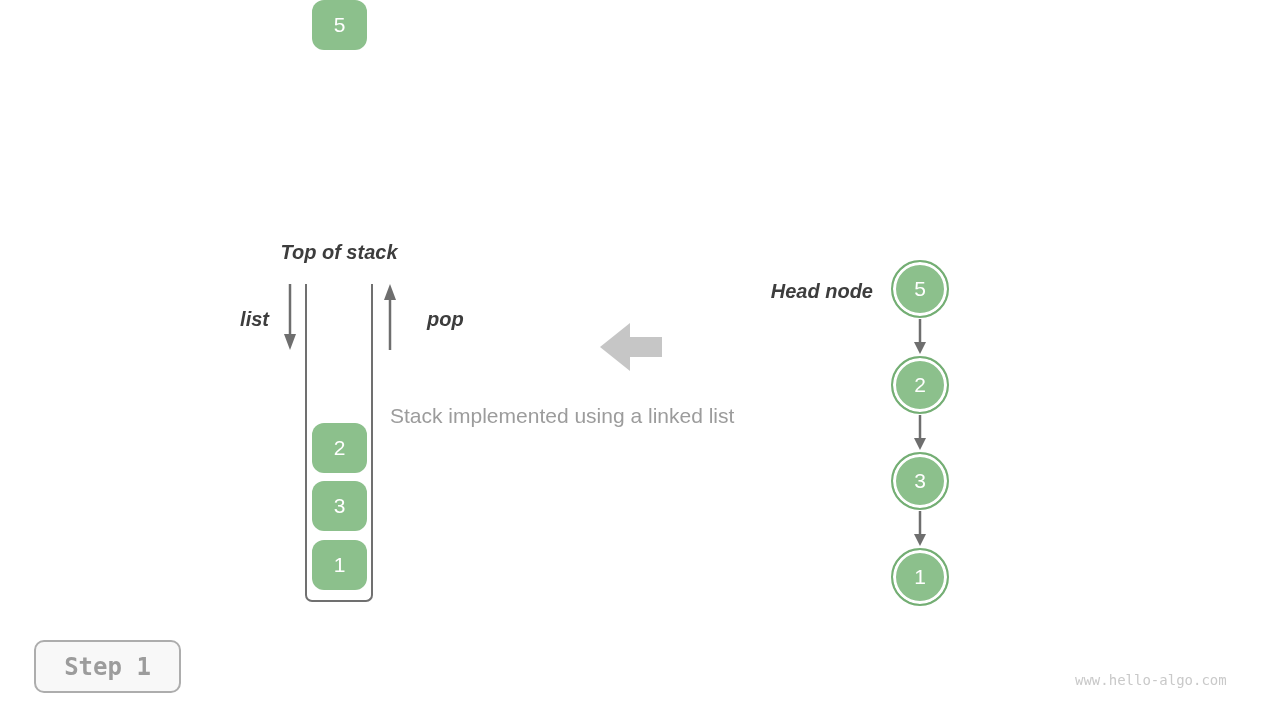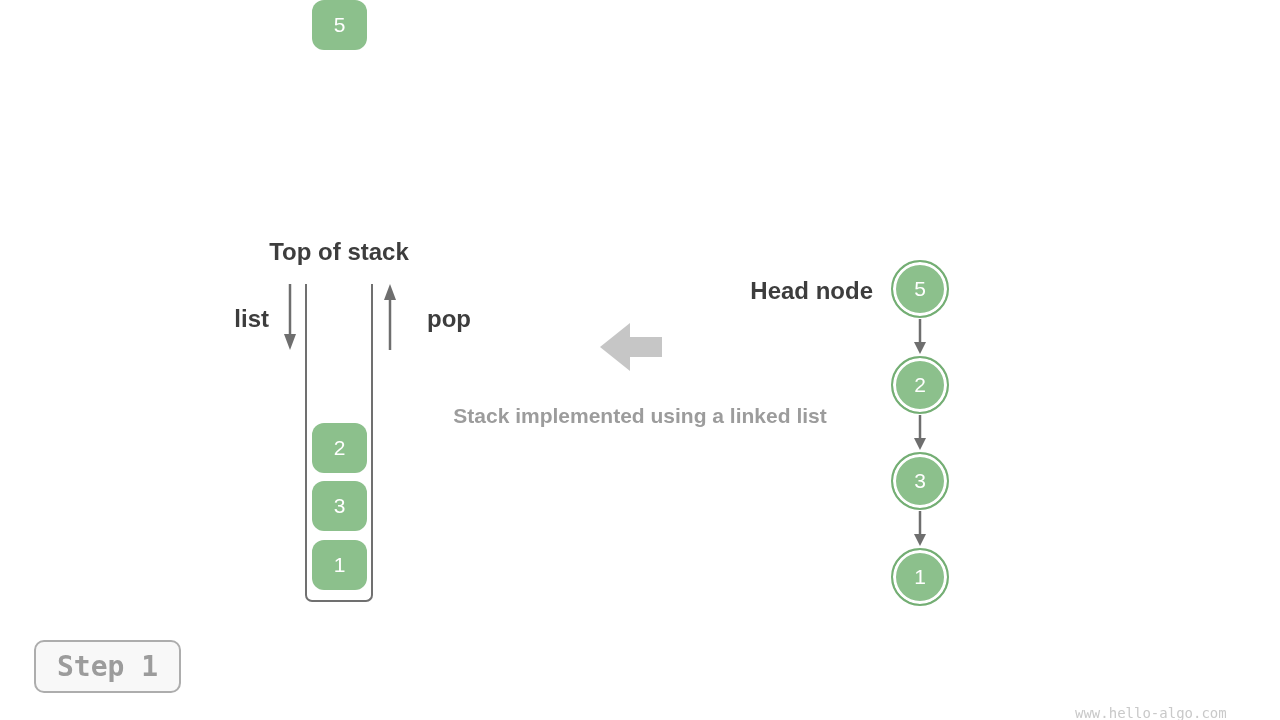--- a/index.html
+++ b/index.html
@@ -1,22 +1,23 @@
 <!DOCTYPE html>
 <html style="--text-dark: #3D3D3D; --node-green: #8CC08C; --node-ring: #74AE74; --cell-text: #FFFFFF; --wall-gray: #707070; --arrow-gray: #6E6E6E; --big-arrow-gray: #C6C6C6; --caption-gray: #9C9C9C; --badge-bg: #F8F8F8; --badge-border: #ADADAD; --badge-text: #9C9C9C; --watermark-gray: #C9C9C9;"><head>
 <meta charset="utf-8">
 <style>
   html,body{margin:0;padding:0;background:#ffffff;}
   .canvas{
     position:relative;width:1280px;height:720px;background:#ffffff;
     font-family:"Liberation Sans", sans-serif;overflow:hidden;
   }
   .label{
-    position:absolute;font-size:24px;font-weight:bold;color:var(--text-dark);
+    position:absolute;font-size:20px;font-weight:bold;color:var(--text-dark);
     line-height:26px;
+    font-style:italic;
   }
   .center{text-align:center;}
   .right{text-align:right;}
 
   
   .stack-container{
     position:absolute;left:305px;top:284px;width:68px;height:318px;
     box-sizing:border-box;
     border-left:2px solid var(--wall-gray);
     border-right:2px solid var(--wall-gray);
@@ -33,22 +34,22 @@
   .cell-2{top:423px;}
   .cell-3{top:481px;}
   .cell-4{top:540px;}
 
   .arrow-svg{position:absolute;}
   .arrow-line{stroke:var(--arrow-gray);stroke-width:2.5;}
   .arrow-head{fill:var(--arrow-gray);}
   .big-arrow{fill:var(--big-arrow-gray);}
 
   .caption{
-    position:absolute;left:390px;top:404px;width:500px;text-align:center;
-    font-size:21px;color:var(--caption-gray);font-weight:bold;
+    position:absolute;left:390px;top:404px;width:500px;
+    font-size:21px;color:var(--caption-gray);
   }
 
   .list-node{
     position:absolute;left:891px;width:58px;height:58px;box-sizing:border-box;
     background:var(--node-green);
     border:2px solid var(--node-ring);border-radius:50%;
     box-shadow:inset 0 0 0 3px #ffffff;
     color:var(--cell-text);font-size:21px;
     display:flex;align-items:center;justify-content:center;
   }
@@ -56,24 +57,24 @@
   .node-2{top:356px;}
   .node-3{top:452px;}
   .node-4{top:548px;}
 
   .step-badge{
     position:absolute;left:34px;top:640px;width:147px;height:53px;
     box-sizing:border-box;background:var(--badge-bg);
     border:2px solid var(--badge-border);border-radius:10px;
     display:flex;align-items:center;justify-content:center;
     font-family:"DejaVu Sans Mono", monospace;font-weight:bold;
-    font-size:28px;color:var(--badge-text);
+    font-size:24px;color:var(--badge-text);
   }
   .watermark{
-    position:absolute;left:1075px;top:705px;
+    position:absolute;left:1075px;top:672px;
     font-family:"DejaVu Sans Mono", monospace;font-size:14px;
     color:var(--watermark-gray);
   }
 </style>
 </head>
 <body>
 
 <div class="canvas">
 
   <div class="label center" style="left:239px;top:239px;width:200px;">Top of stack</div>

